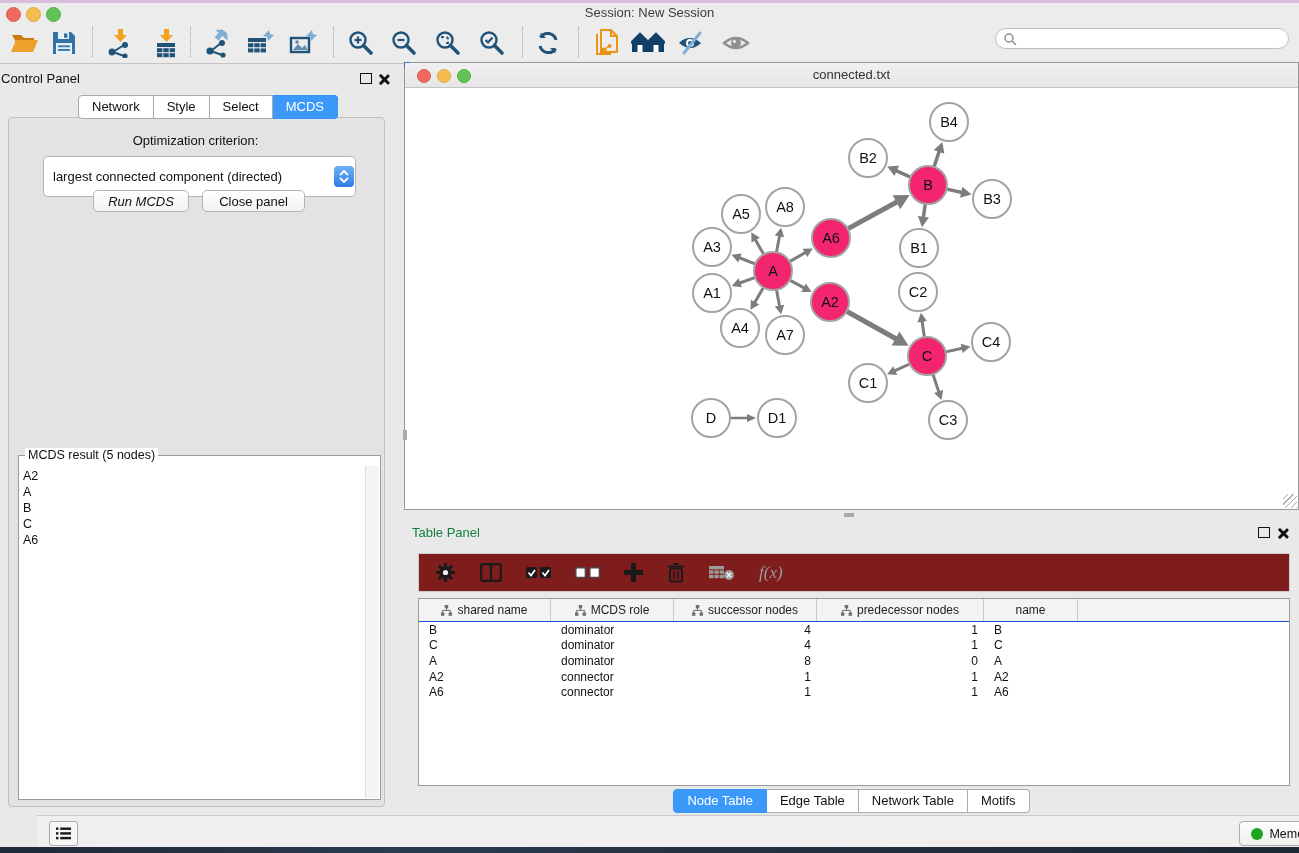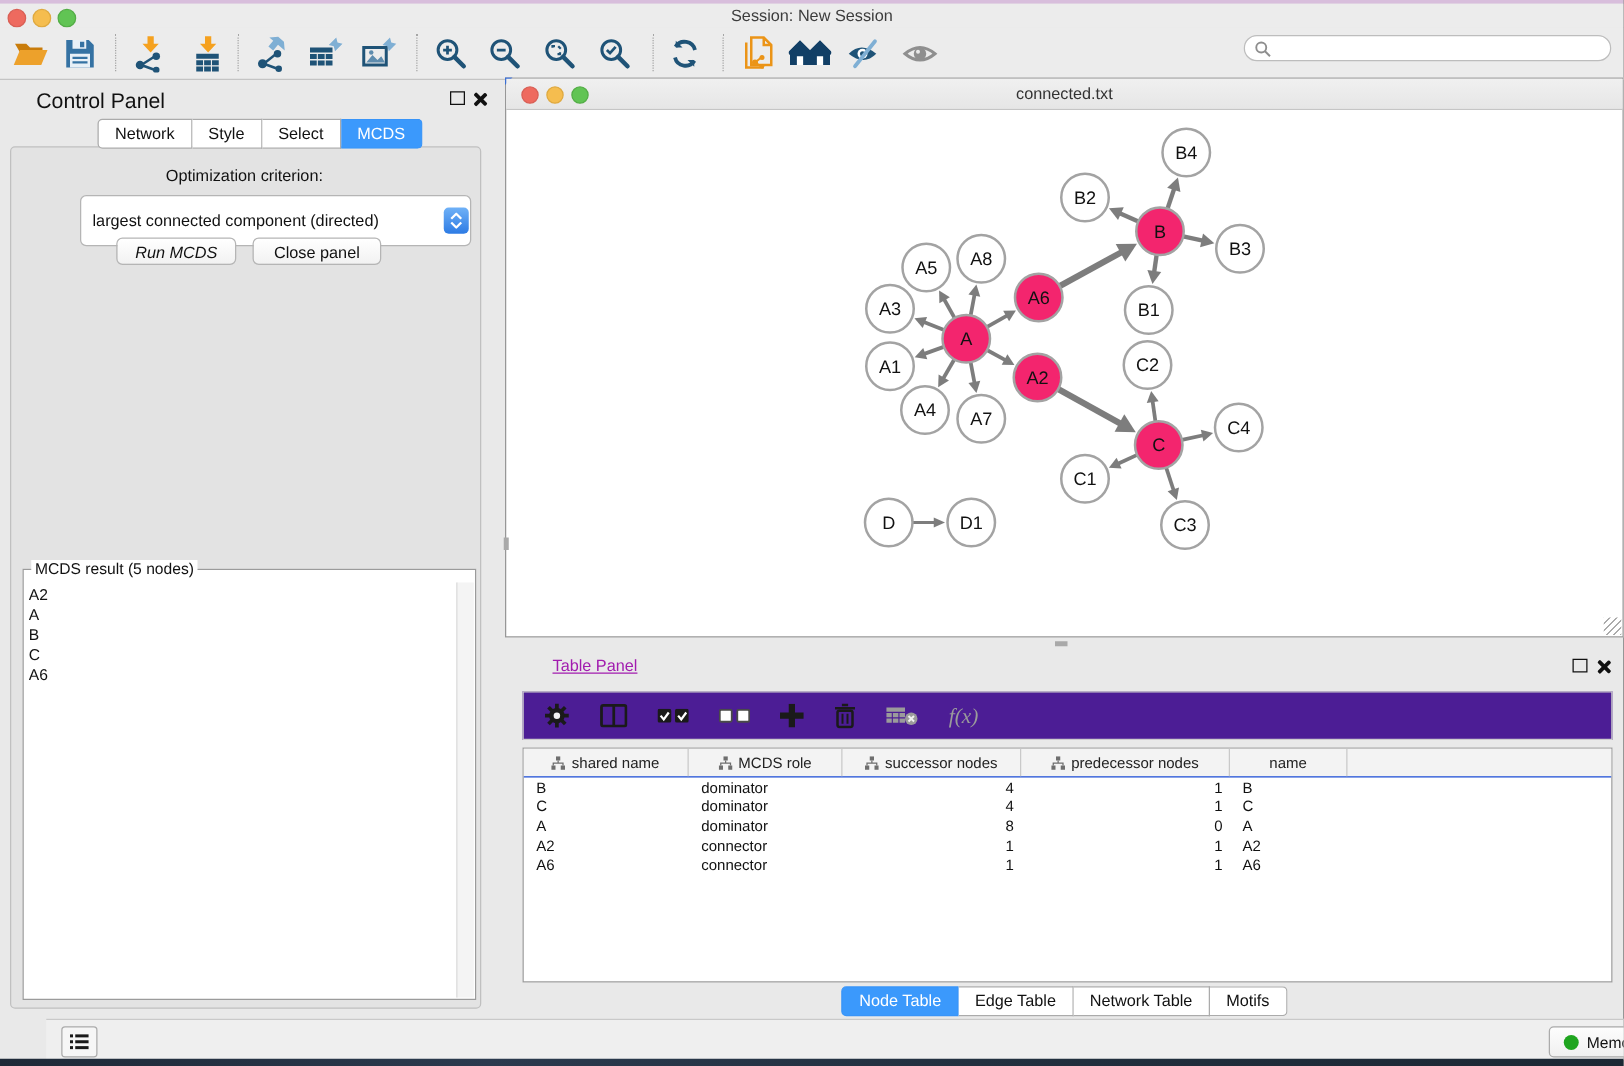--- a/index.html
+++ b/index.html
@@ -21,40 +21,40 @@
            border-bottom:1px solid #C4C4C4;}
   .tbtn{position:absolute;top:4px;width:36px;height:34px;display:flex;
         align-items:center;justify-content:center;}
   .tsep{position:absolute;top:5px;height:30px;width:0;border-left:1px dotted #A5A5A5;}
   .search-box{position:absolute;left:995px;top:6px;width:294px;height:21px;
       background:#fff;border:1px solid #BDBDBD;border-radius:11px;
       display:flex;align-items:center;padding-left:7px;box-sizing:border-box;}
   .search-box input{border:none;outline:none;background:transparent;flex:1;
       font-size:12px;font-family:"Liberation Sans",sans-serif;}
   
-  .cp-header-title{left:29px;top:71px;font-size:17px;color:#111;}
+  .cp-header-title{left:1px;top:71px;font-size:13px;color:#111;}
   .panel-float{position:absolute;width:10px;height:9px;border:1.6px solid #111;}
   .panel-close{position:absolute;width:11px;height:11px;}
   .panel-close:before,.panel-close:after{content:"";position:absolute;left:5px;top:-1px;
       width:2.6px;height:13px;background:#111;border-radius:1px;}
   .panel-close:before{transform:rotate(45deg);}
   .panel-close:after{transform:rotate(-45deg);}
   .cp-tabs{left:78px;top:95px;display:flex;}
   .tabgrp{display:flex;}
   .tabgrp .tab{border:1px solid #ABABAB;border-left:none;background:#fff;color:#111;
       font-size:13px;padding:3px 13px 4px;cursor:default;white-space:nowrap;}
   .tabgrp .tab:first-child{border-left:1px solid #ABABAB;border-radius:4px 0 0 4px;}
   .tabgrp .tab:last-child{border-radius:0 4px 4px 0;}
   .tabgrp .tab.active{background:#3B99FC;border-color:#3894F8;color:#fff;}
   .cp-inner{left:8px;top:117px;width:375px;height:688px;background:#E3E3E3;
       border:1px solid #C0C0C0;border-radius:4px;}
   .opt-label{left:8px;top:133px;width:375px;text-align:center;font-size:13px;color:#111;}
   .combo{left:43px;top:156px;width:313px;height:41px;background:#fff;
       border:1px solid #B5B5B5;border-radius:5px;box-sizing:border-box;
-      display:flex;align-items:center;margin-left:21px;}
+      display:flex;align-items:center;}
   .combo .val{flex:1;font-size:13px;color:#111;padding-left:9px;white-space:nowrap;}
   .combo .stepper{width:20px;height:21px;border-radius:4px;margin-right:1px;
       background:linear-gradient(#6FB1F7,#2D7BE4);display:flex;flex-direction:column;
       align-items:center;justify-content:center;gap:1px;}
   .combo .stepper svg{display:block;}
   .btn{position:absolute;height:22px;background:linear-gradient(#FFFFFF,#F2F2F2);
       border:1px solid #B5B5B5;border-radius:5px;font-size:13px;color:#111;
       display:flex;align-items:center;justify-content:center;box-sizing:border-box;}
   .mcds-fieldset{left:18px;top:455px;width:363px;height:345px;background:#fff;
       border:1px solid #9B9B9B;box-sizing:border-box;}
@@ -73,22 +73,22 @@
   .net-title .tl.red{left:12px;}.net-title .tl.yellow{left:32px;}.net-title .tl.green{left:52px;}
   .net-title .wtitle{position:absolute;left:0;right:0;top:4px;text-align:center;
       font-size:13px;color:#333;}
   .focus-corner{position:absolute;left:-1px;top:-1px;width:0;height:0;
       border-top:6px solid #3B6FD4;border-right:6px solid transparent;}
   .resize-grip{position:absolute;right:1px;bottom:1px;width:14px;height:14px;
       background:repeating-linear-gradient(135deg,transparent 0 3px,#ABABAB 3px 4px);}
   .edge-tick-left{left:403px;top:430px;width:4px;height:10px;background:#A9A9A9;}
   .edge-tick-bottom{left:844px;top:513px;width:10px;height:4px;background:#A9A9A9;}
   
-  .tp-header-title{left:442px;top:525px;font-size:13px;color:#a21caf;text-decoration:underline;}
-  .tp-toolbar{left:418px;top:553px;width:872px;height:39px;background:#4c1d95;
+  .tp-header-title{left:412px;top:525px;font-size:13px;color:#15803d;}
+  .tp-toolbar{left:418px;top:553px;width:872px;height:39px;background:#7f1d1d;
       border:1px solid #CDCDCD;box-sizing:border-box;display:flex;align-items:center;
       gap:24px;padding-left:16px;}
   .tp-toolbar .ticon{display:flex;align-items:center;justify-content:center;}
   .fx-label{font-size:17px;color:#9B9B9B;font-family:"Liberation Serif",serif;
       font-style:italic;}
   .ntable{left:418px;top:598px;width:872px;height:188px;background:#fff;
       border:1px solid #9B9B9B;box-sizing:border-box;}
   .thead{display:flex;height:22px;background:#F3F3F3;border-bottom:1px solid #1d4ed8;}
   .th{display:flex;align-items:center;justify-content:center;gap:5px;
       font-size:12px;color:#222;border-right:1px solid #C9C9C9;box-sizing:border-box;}

